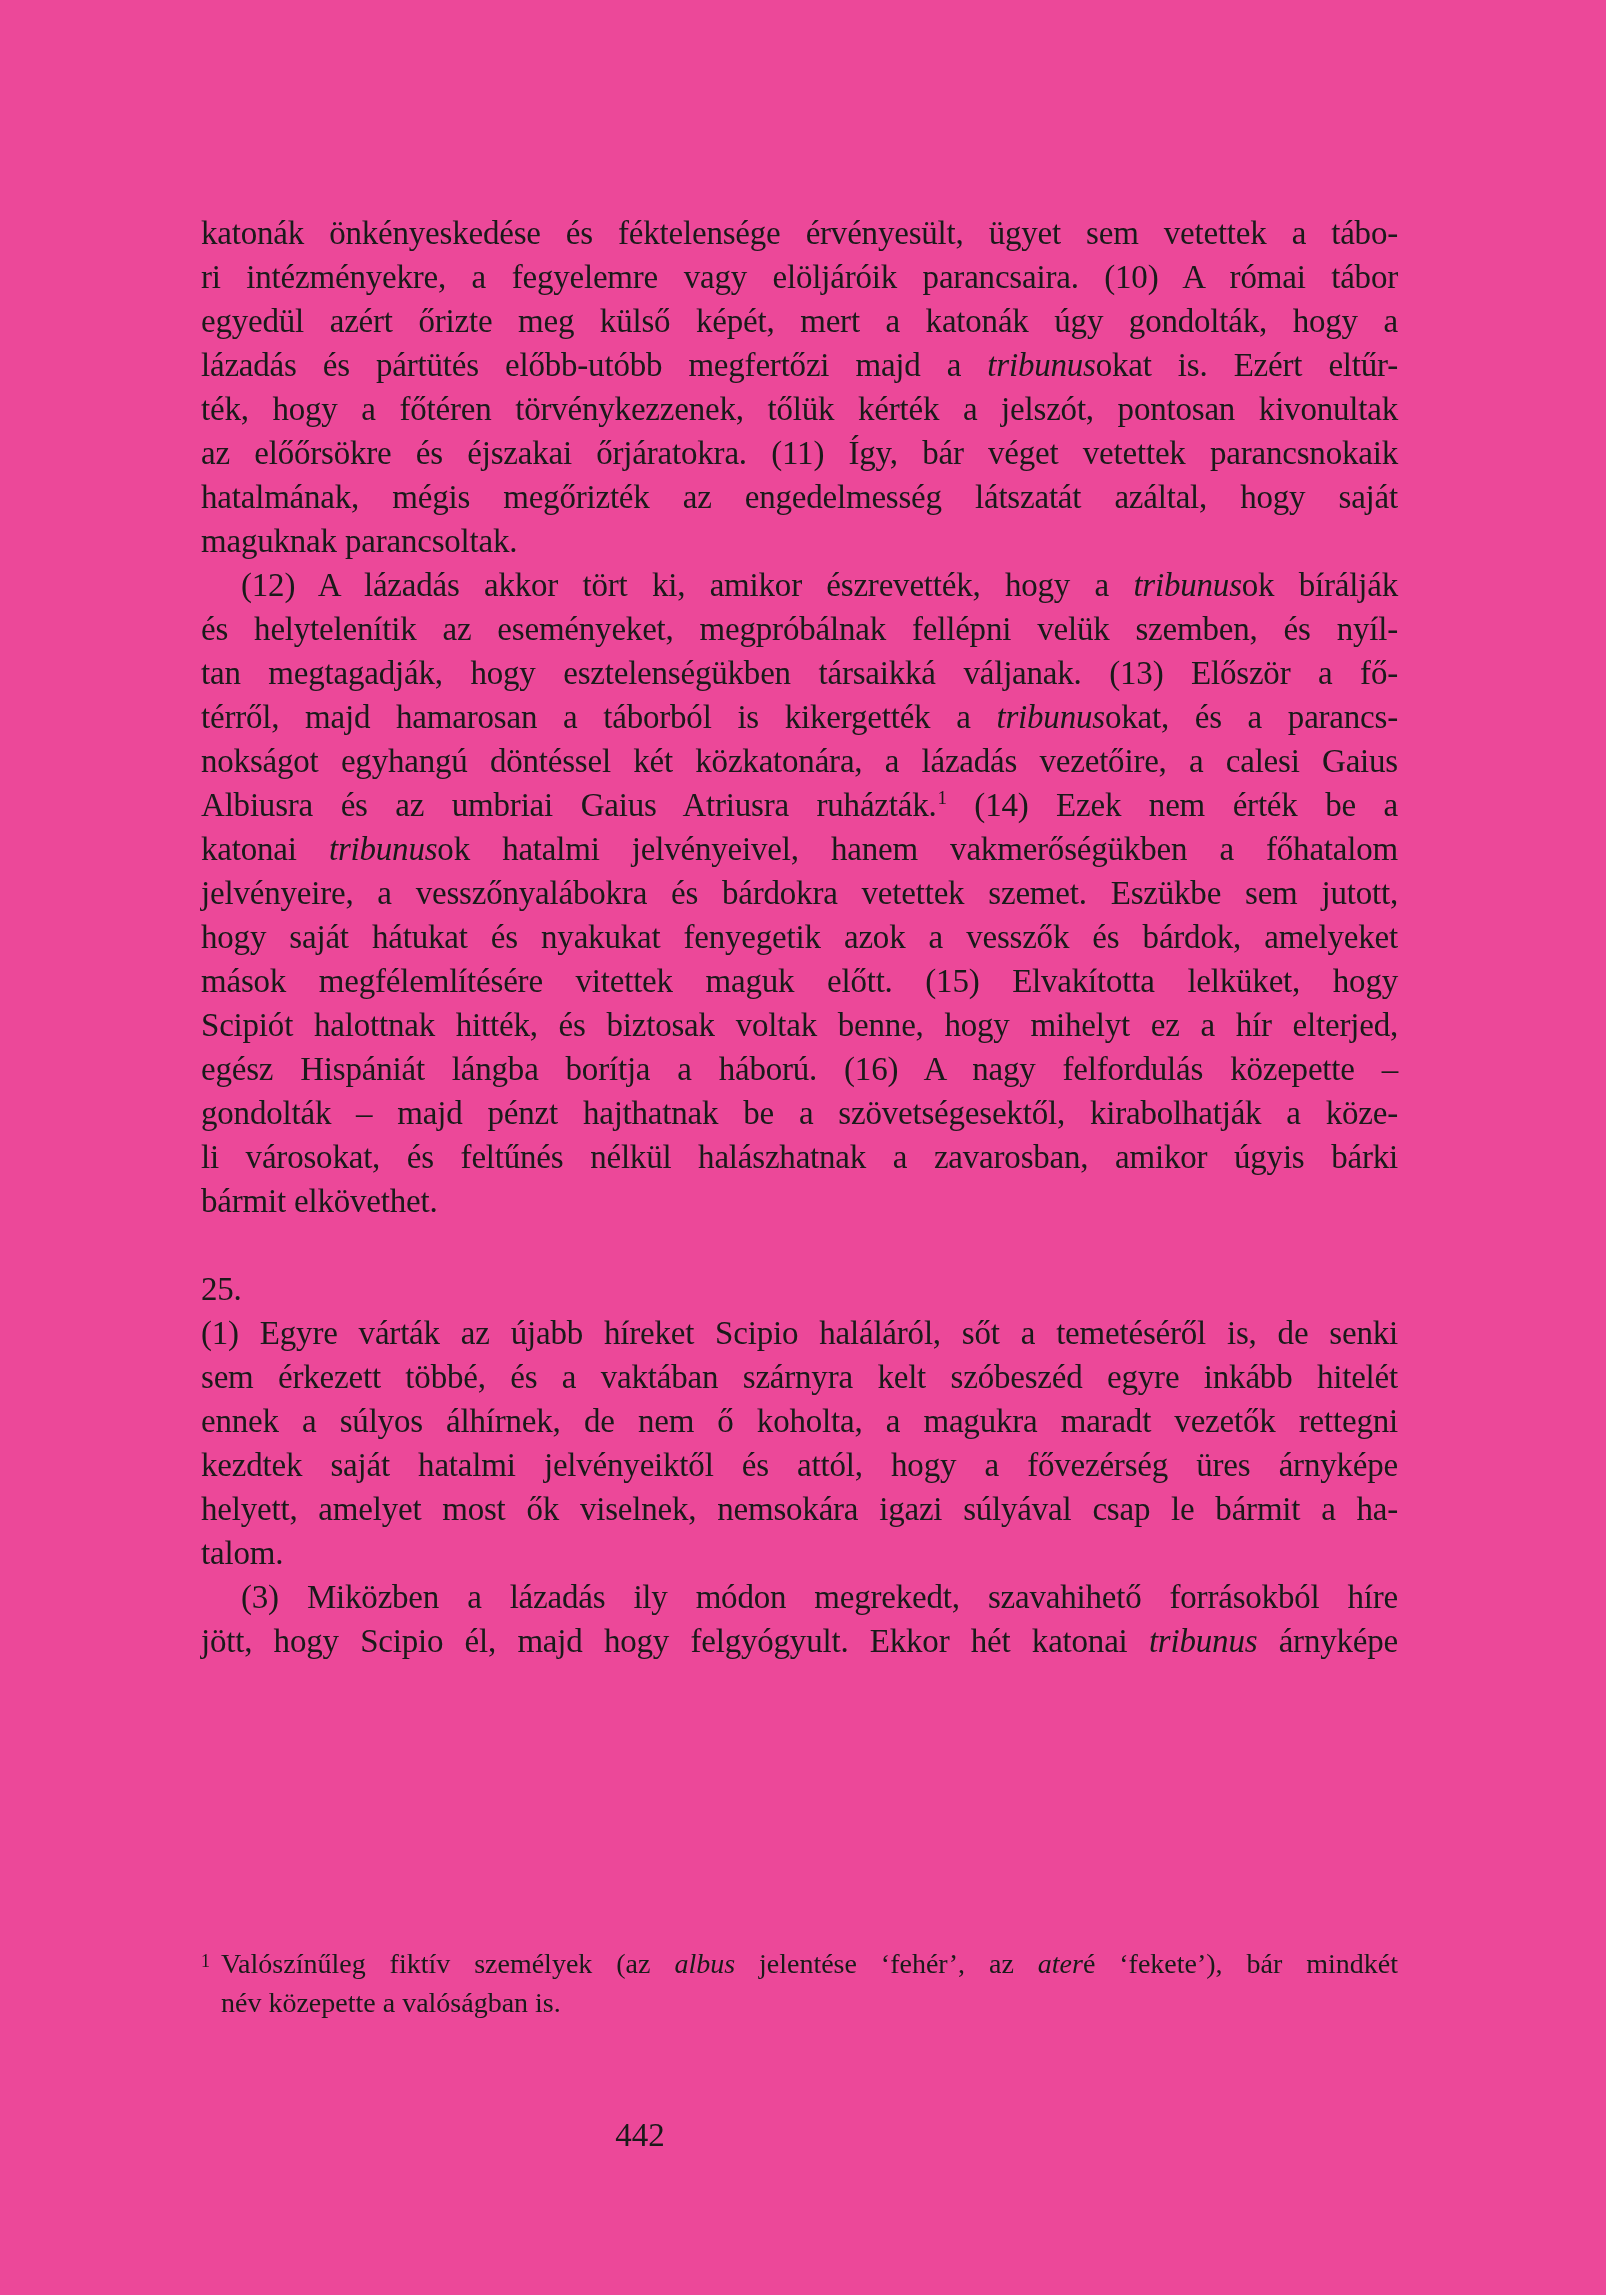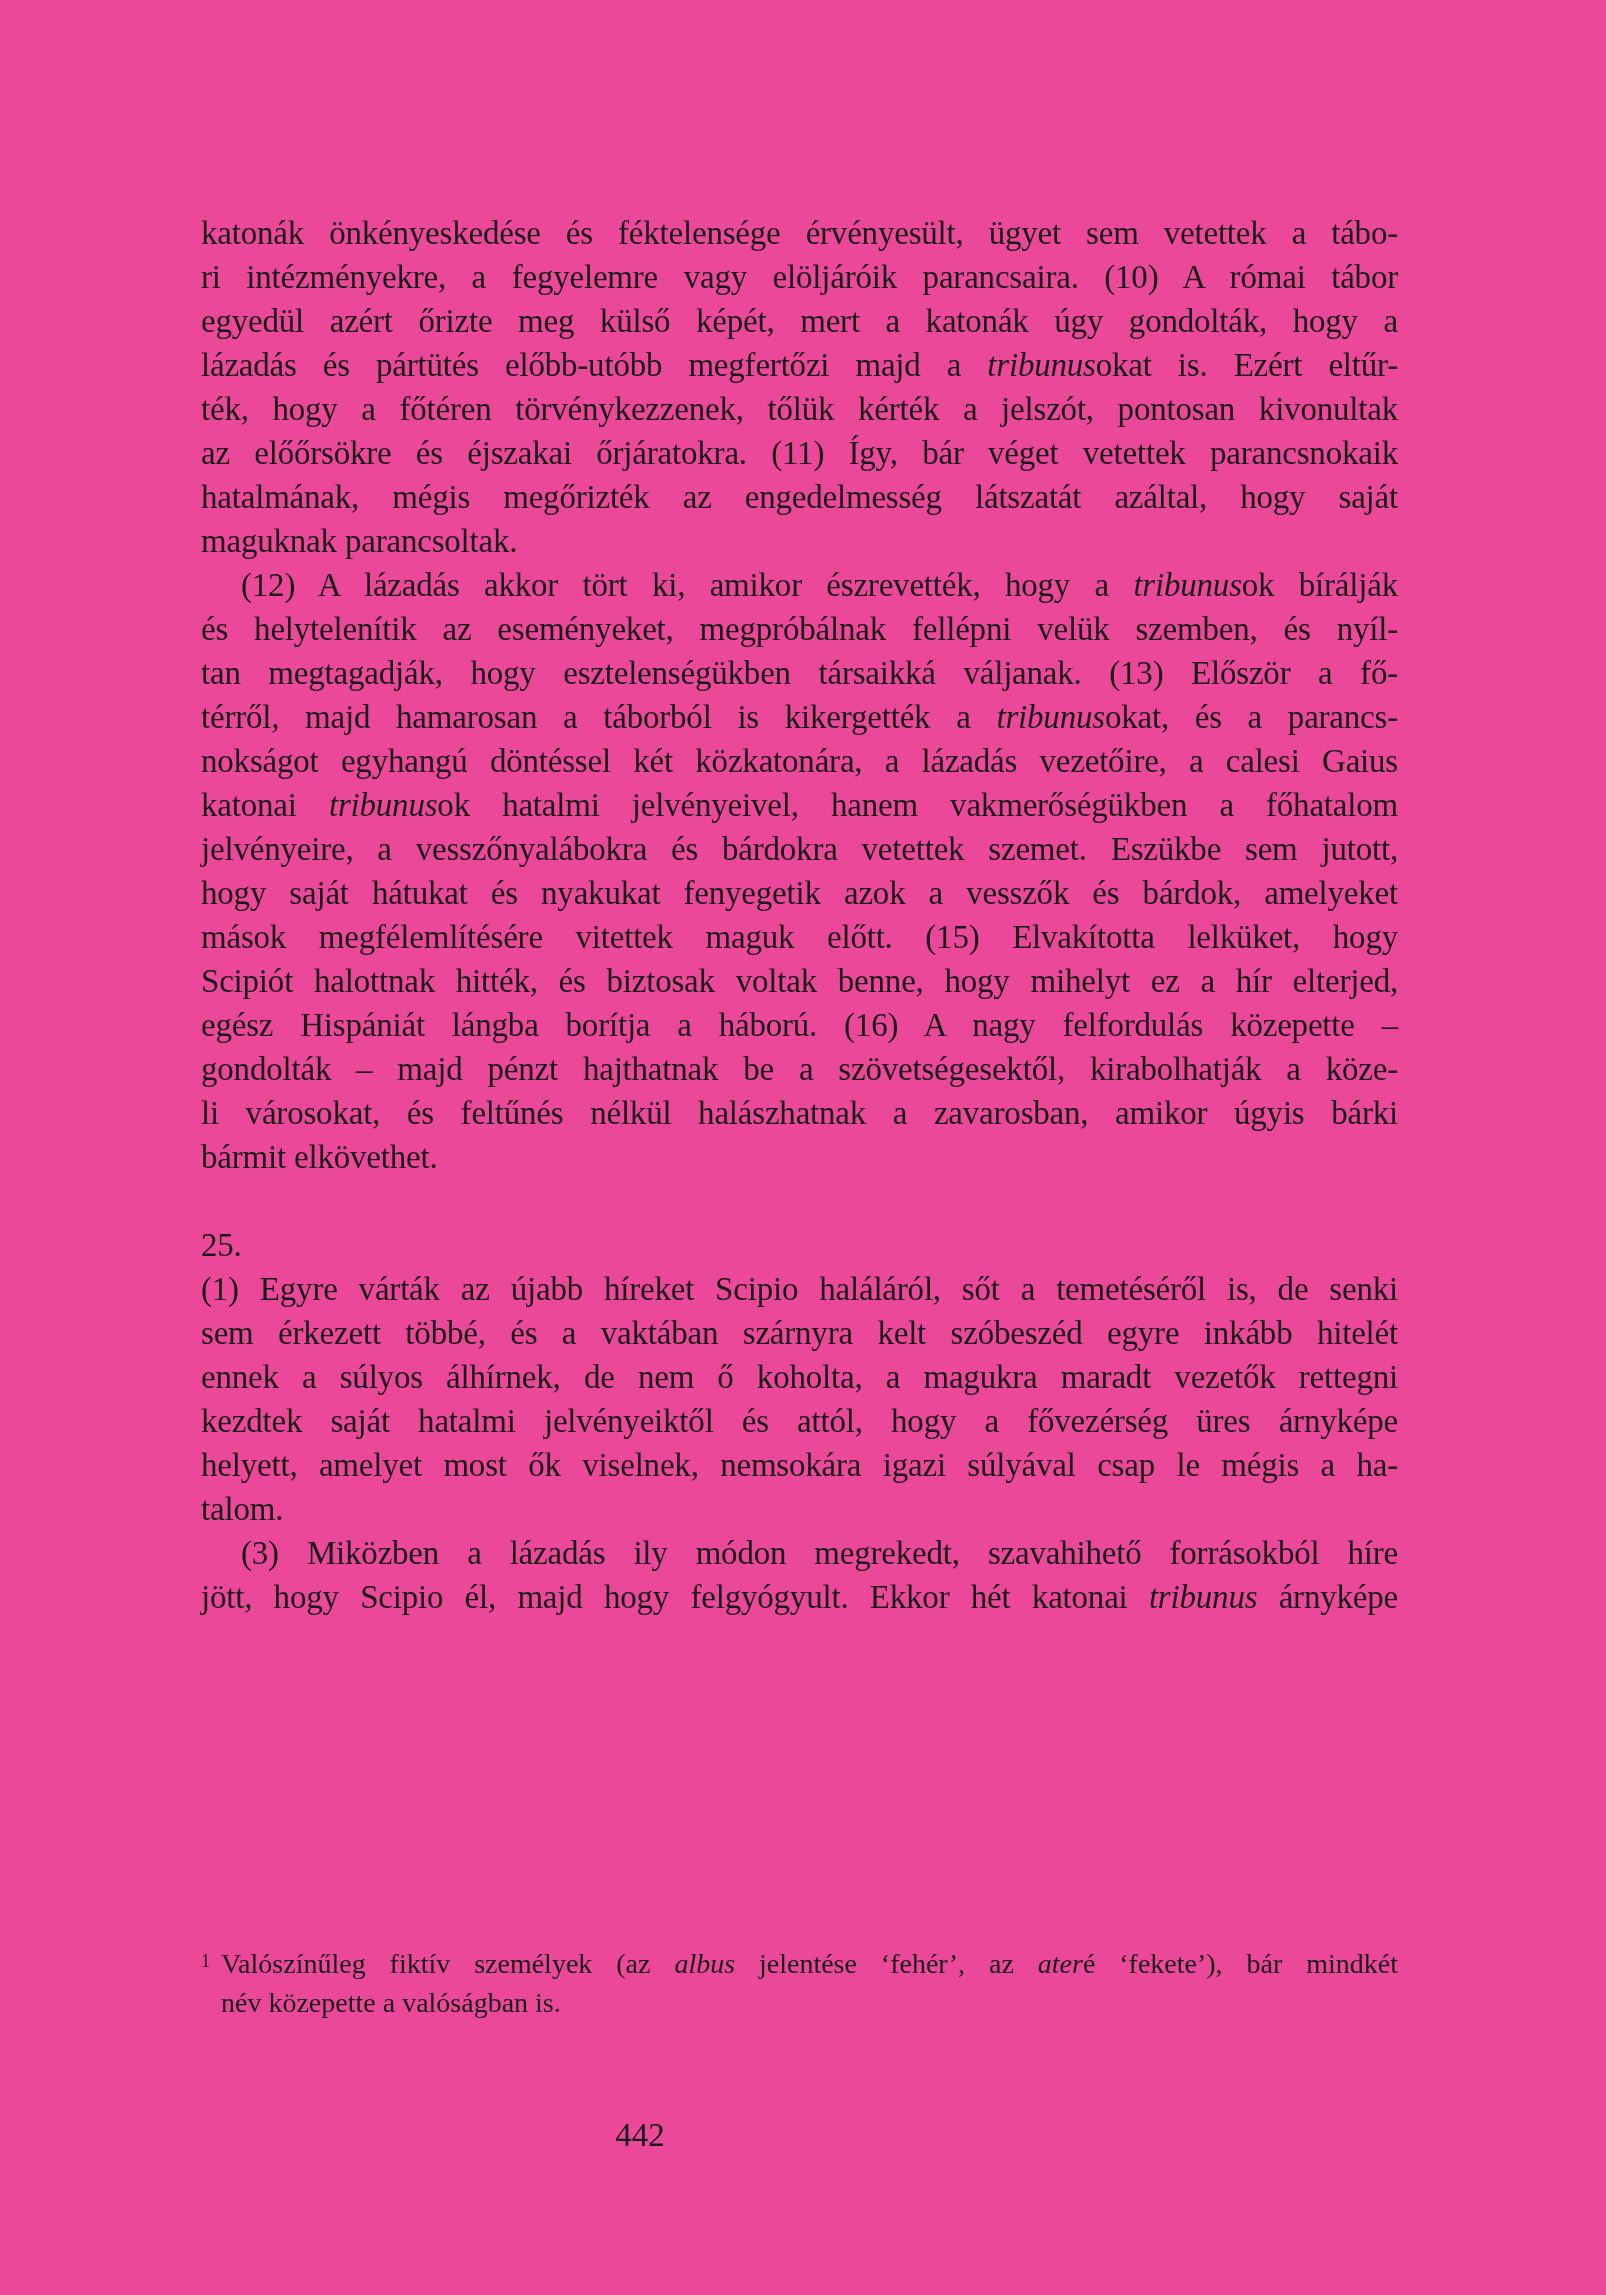--- a/index.html
+++ b/index.html
@@ -103,36 +103,37 @@
       <span class="line"><span>lázadás és pártütés előbb-utóbb megfertőzi majd a </span><i>tribunus</i><span>okat is. Ezért eltűr-</span></span>
       <span class="line"><span>ték, hogy a főtéren törvénykezzenek, tőlük kérték a jelszót, pontosan kivonultak</span></span>
       <span class="line"><span>az előőrsökre és éjszakai őrjáratokra. (11) Így, bár véget vetettek parancsnokaik</span></span>
       <span class="line"><span>hatalmának, mégis megőrizték az engedelmesség látszatát azáltal, hogy saját</span></span>
       <span class="line last"><span>maguknak parancsoltak.</span></span>
       <span class="line indent"><span>(12) A lázadás akkor tört ki, amikor észrevették, hogy a </span><i>tribunus</i><span>ok bírálják</span></span>
       <span class="line"><span>és helytelenítik az eseményeket, megpróbálnak fellépni velük szemben, és nyíl-</span></span>
       <span class="line"><span>tan megtagadják, hogy esztelenségükben társaikká váljanak. (13) Először a fő-</span></span>
       <span class="line"><span>térről, majd hamarosan a táborból is kikergették a </span><i>tribunus</i><span>okat, és a parancs-</span></span>
       <span class="line"><span>nokságot egyhangú döntéssel két közkatonára, a lázadás vezetőire, a calesi Gaius</span></span>
+      <span class="line"><span>Albiusra és az umbriai Gaius Atriusra ruházták.</span><sup class="ref">1</sup><span> (14) Ezek nem érték be a</span></span>
       <span class="line"><span>katonai </span><i>tribunus</i><span>ok hatalmi jelvényeivel, hanem vakmerőségükben a főhatalom</span></span>
       <span class="line"><span>jelvényeire, a vesszőnyalábokra és bárdokra vetettek szemet. Eszükbe sem jutott,</span></span>
       <span class="line"><span>hogy saját hátukat és nyakukat fenyegetik azok a vesszők és bárdok, amelyeket</span></span>
       <span class="line"><span>mások megfélemlítésére vitettek maguk előtt. (15) Elvakította lelküket, hogy</span></span>
       <span class="line"><span>Scipiót halottnak hitték, és biztosak voltak benne, hogy mihelyt ez a hír elterjed,</span></span>
       <span class="line"><span>egész Hispániát lángba borítja a háború. (16) A nagy felfordulás közepette –</span></span>
       <span class="line"><span>gondolták – majd pénzt hajthatnak be a szövetségesektől, kirabolhatják a köze-</span></span>
       <span class="line"><span>li városokat, és feltűnés nélkül halászhatnak a zavarosban, amikor úgyis bárki</span></span>
       <span class="line last"><span>bármit elkövethet.</span></span>
       <span class="line blank"></span>
       <span class="line last"><span>25.</span></span>
       <span class="line"><span>(1) Egyre várták az újabb híreket Scipio haláláról, sőt a temetéséről is, de senki</span></span>
       <span class="line"><span>sem érkezett többé, és a vaktában szárnyra kelt szóbeszéd egyre inkább hitelét</span></span>
       <span class="line"><span>ennek a súlyos álhírnek, de nem ő koholta, a magukra maradt vezetők rettegni</span></span>
       <span class="line"><span>kezdtek saját hatalmi jelvényeiktől és attól, hogy a fővezérség üres árnyképe</span></span>
-      <span class="line"><span>helyett, amelyet most ők viselnek, nemsokára igazi súlyával csap le mégis a ha-</span></span>
+      <span class="line"><span>helyett, amelyet most ők viselnek, nemsokára igazi súlyával csap le bármit a ha-</span></span>
       <span class="line last"><span>talom.</span></span>
       <span class="line indent"><span>(3) Miközben a lázadás ily módon megrekedt, szavahihető forrásokból híre</span></span>
       <span class="line"><span>jött, hogy Scipio él, majd hogy felgyógyult. Ekkor hét katonai </span><i>tribunus</i><span> árnyképe</span></span>
     </div>
   <div class="footnotes" id="footnotes">
       <span class="fn-line"><span class="fn-marker">1</span><span>Valószínűleg fiktív személyek (az </span><i>albus</i><span> jelentése ‘fehér’, az </span><i>ater</i><span>é ‘fekete’), bár mindkét</span></span>
       <span class="fn-line last"><span>név közepette a valóságban is.</span></span>
     </div>
   <div class="pagenum">442</div>
 </div>

